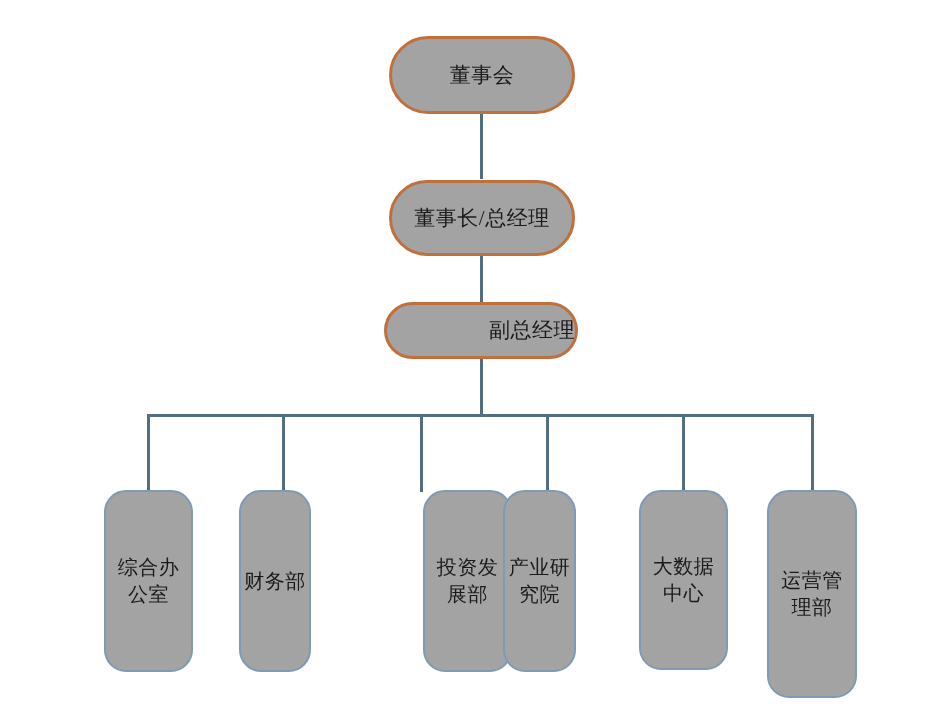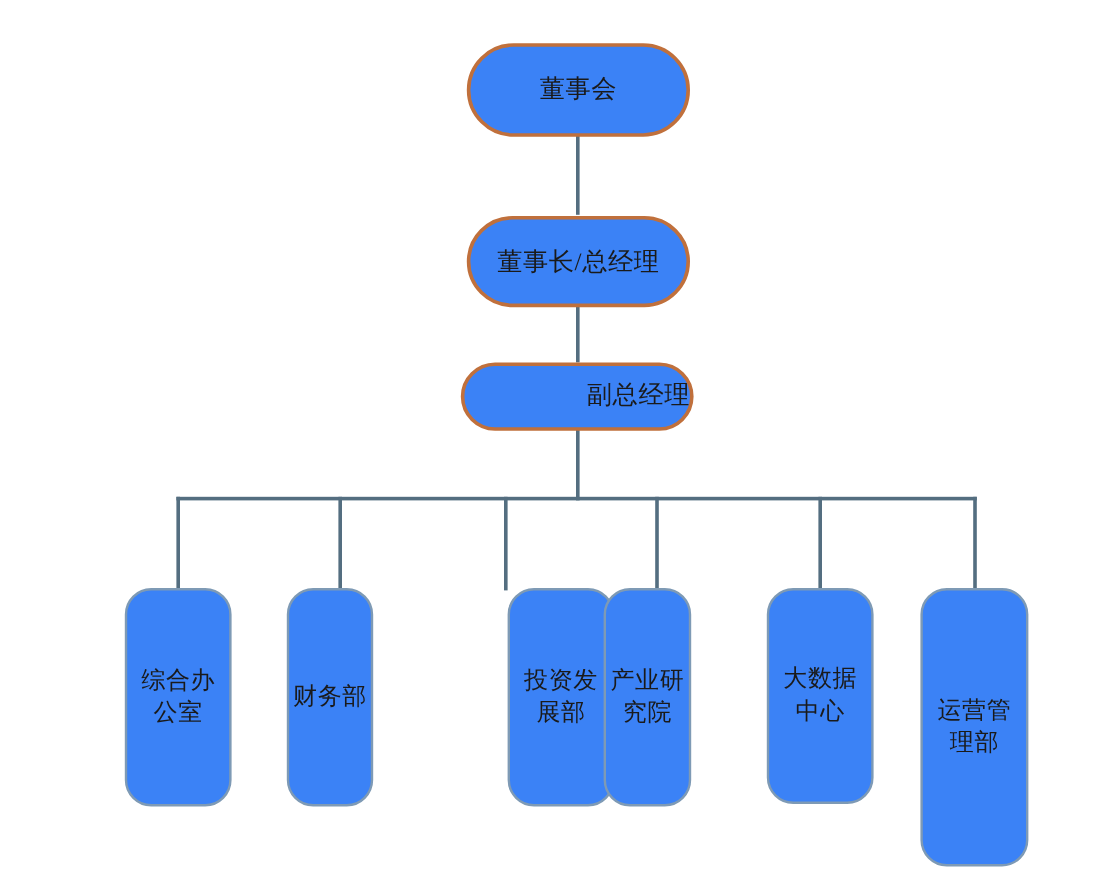--- a/index.html
+++ b/index.html
@@ -24,21 +24,21 @@
     background: #546E80;
     z-index: 1;
   }
   .connector.v { width: 3px; }
   .connector.h { height: 3px; }
 
   
   .node {
     position: absolute;
     box-sizing: border-box;
-    background: #3b82f6;
+    background: #a3a3a3;
     display: flex;
     align-items: center;
     justify-content: center;
     text-align: center;
     z-index: 2;
   }
   .node-label {
     color: #1a1a1a;
     line-height: 1.34;
     white-space: pre-line;
@@ -111,18 +111,18 @@
   <div class="node dept" style="left:503px; top:490px; width:73px; height:182px;">
     <span class="node-label">产业研
 究院</span>
   </div>
 
   <div class="node dept" style="left:639px; top:490px; width:89px; height:180px;">
     <span class="node-label">大数据
 中心</span>
   </div>
 
-  <div class="node dept" style="left:767px; top:490px; width:90px; height:232px;">
+  <div class="node dept" style="left:767px; top:490px; width:90px; height:208px;">
     <span class="node-label">运营管
 理部</span>
   </div>
 
 </div>
 
 </body></html>

